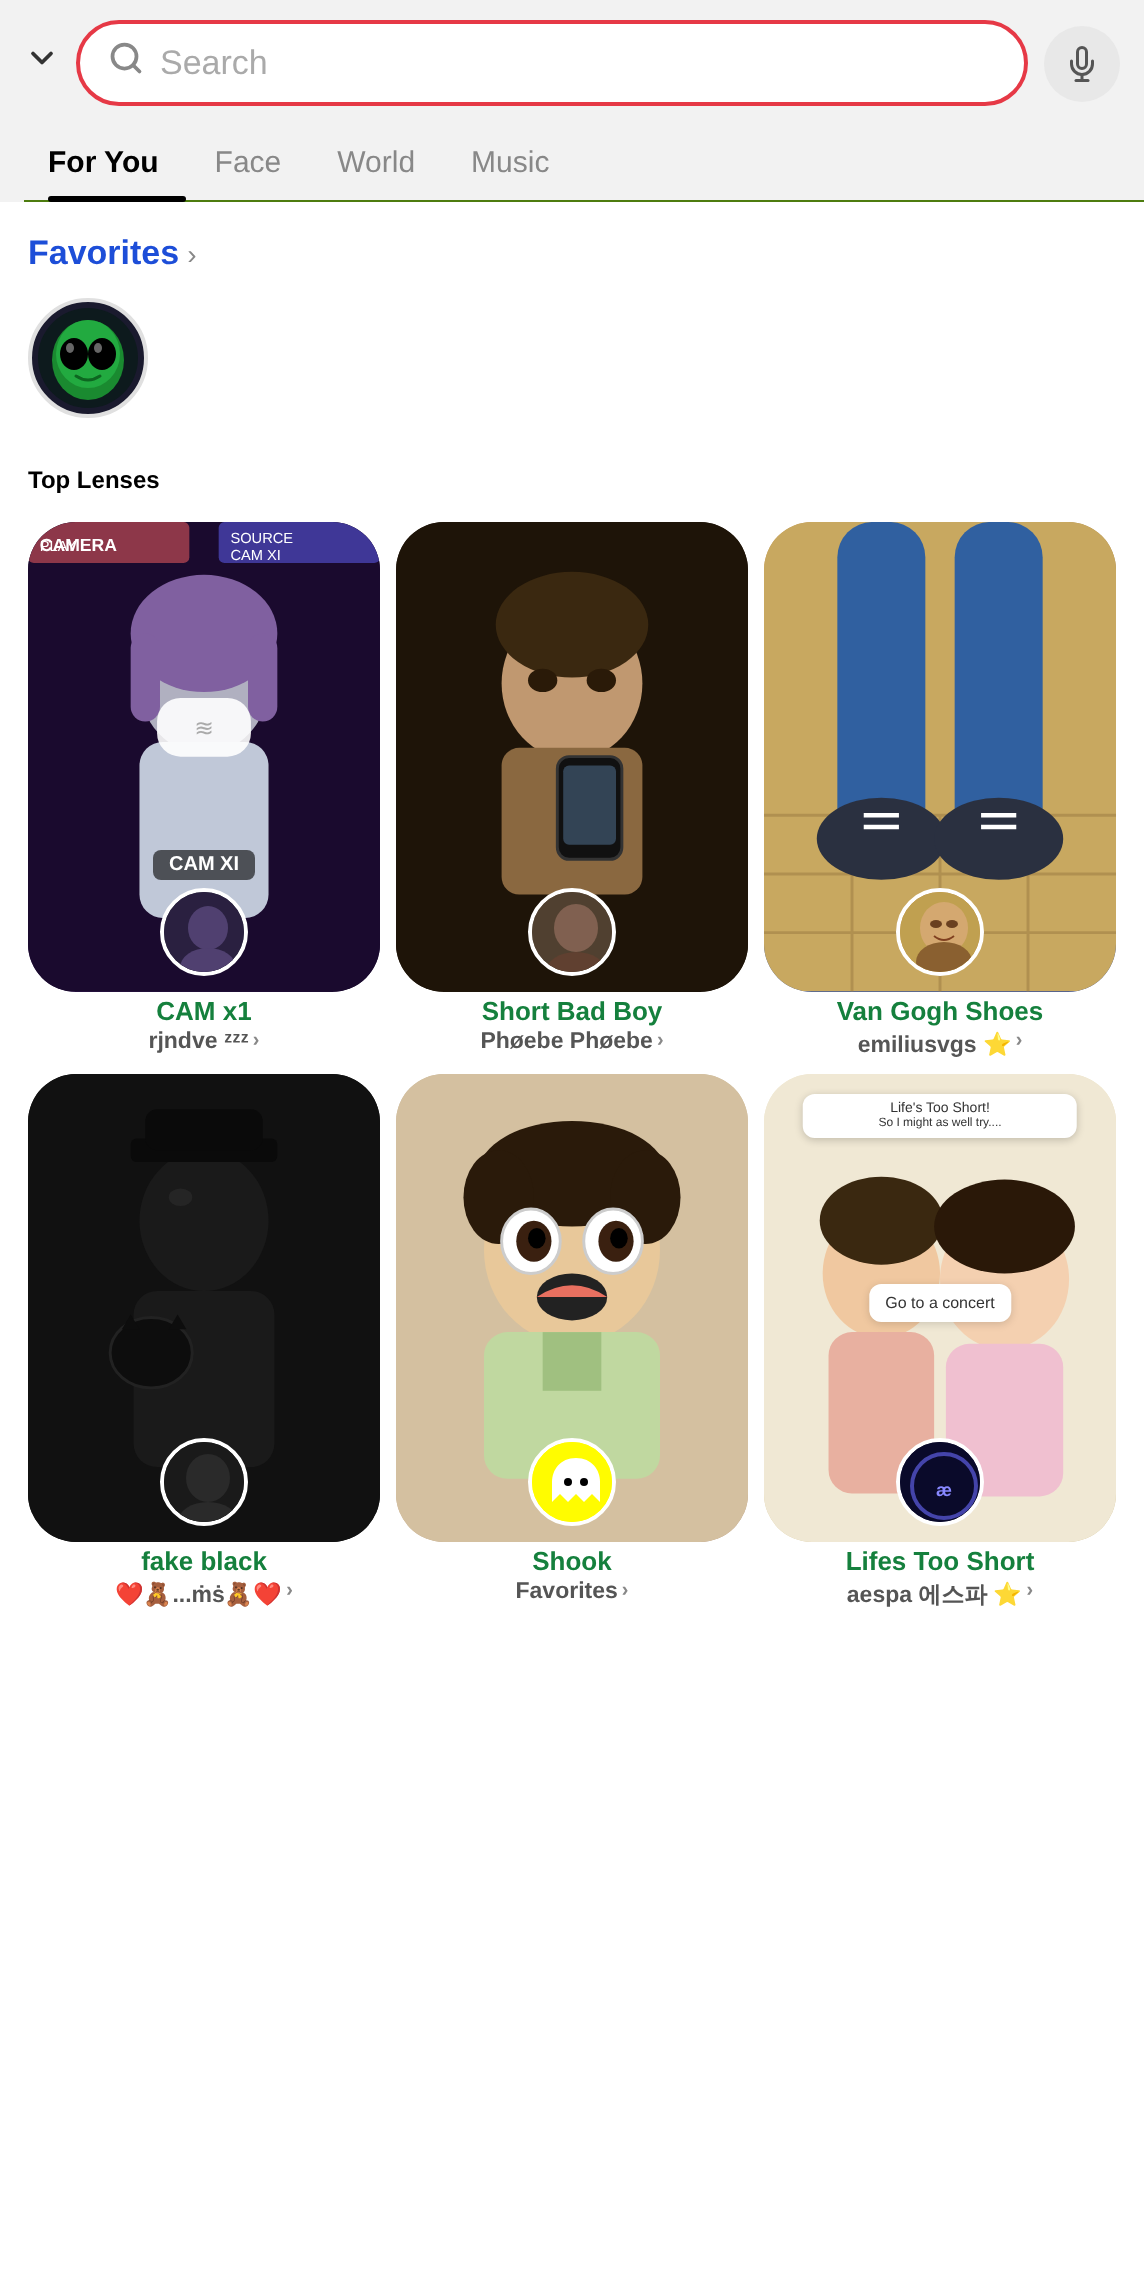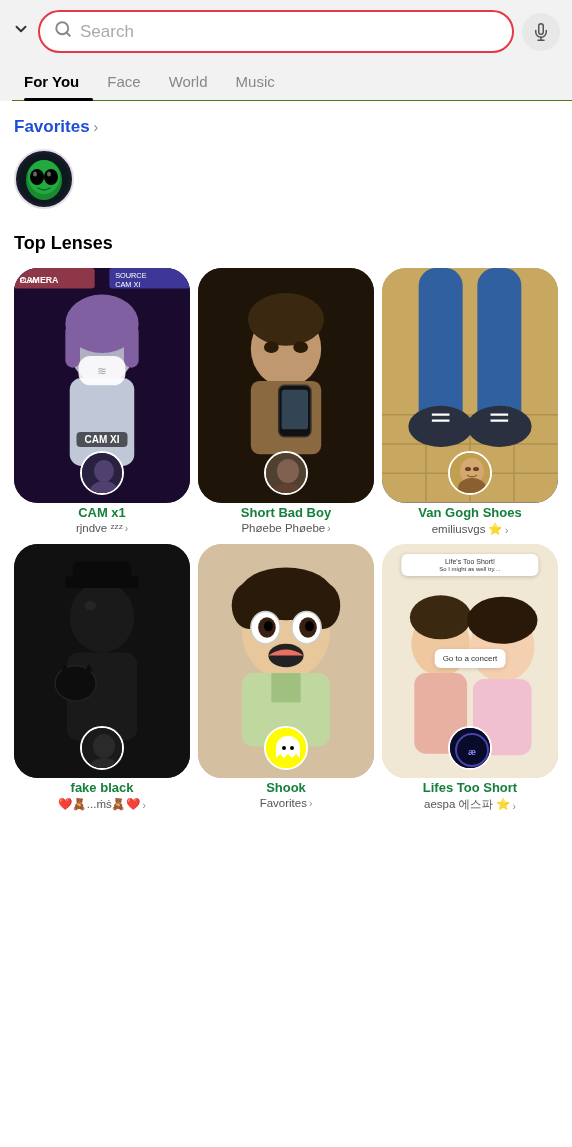--- a/index.html
+++ b/index.html
@@ -134,21 +134,21 @@
       display: flex;
       align-items: center;
       justify-content: center;
       font-size: 30px;
       overflow: hidden;
       border: 2px solid #e0e0e0;
     }
 
     
     .top-lenses-title {
-      font-size: 18px;
+      font-size: 12px;
       font-weight: 700;
       color: #000;
       margin-bottom: 14px;
     }
 
     .lenses-grid {
       display: grid;
       grid-template-columns: repeat(3, 1fr);
       gap: 8px;
       margin-bottom: 8px;
@@ -182,22 +182,23 @@
       font-weight: 700;
       color: #15803d;
       text-align: center;
       margin-bottom: 2px;
     }
     .lens-creator {
       font-size: 11.5px;
       color: #555;
       text-align: center;
       display: flex;
-      align-items: flex-end;
+      align-items: flex-start;
       gap: 2px;
+      font-weight: bold;
     }
     .lens-creator .chevron-right-sm {
       font-size: 10px;
       color: #888;
     }
 
     
     .thumb-cam-x1 {
       background: linear-gradient(160deg, #1a0a2e 0%, #2d1a4a 40%, #3d2060 60%, #1a0a2e 100%);
     }

